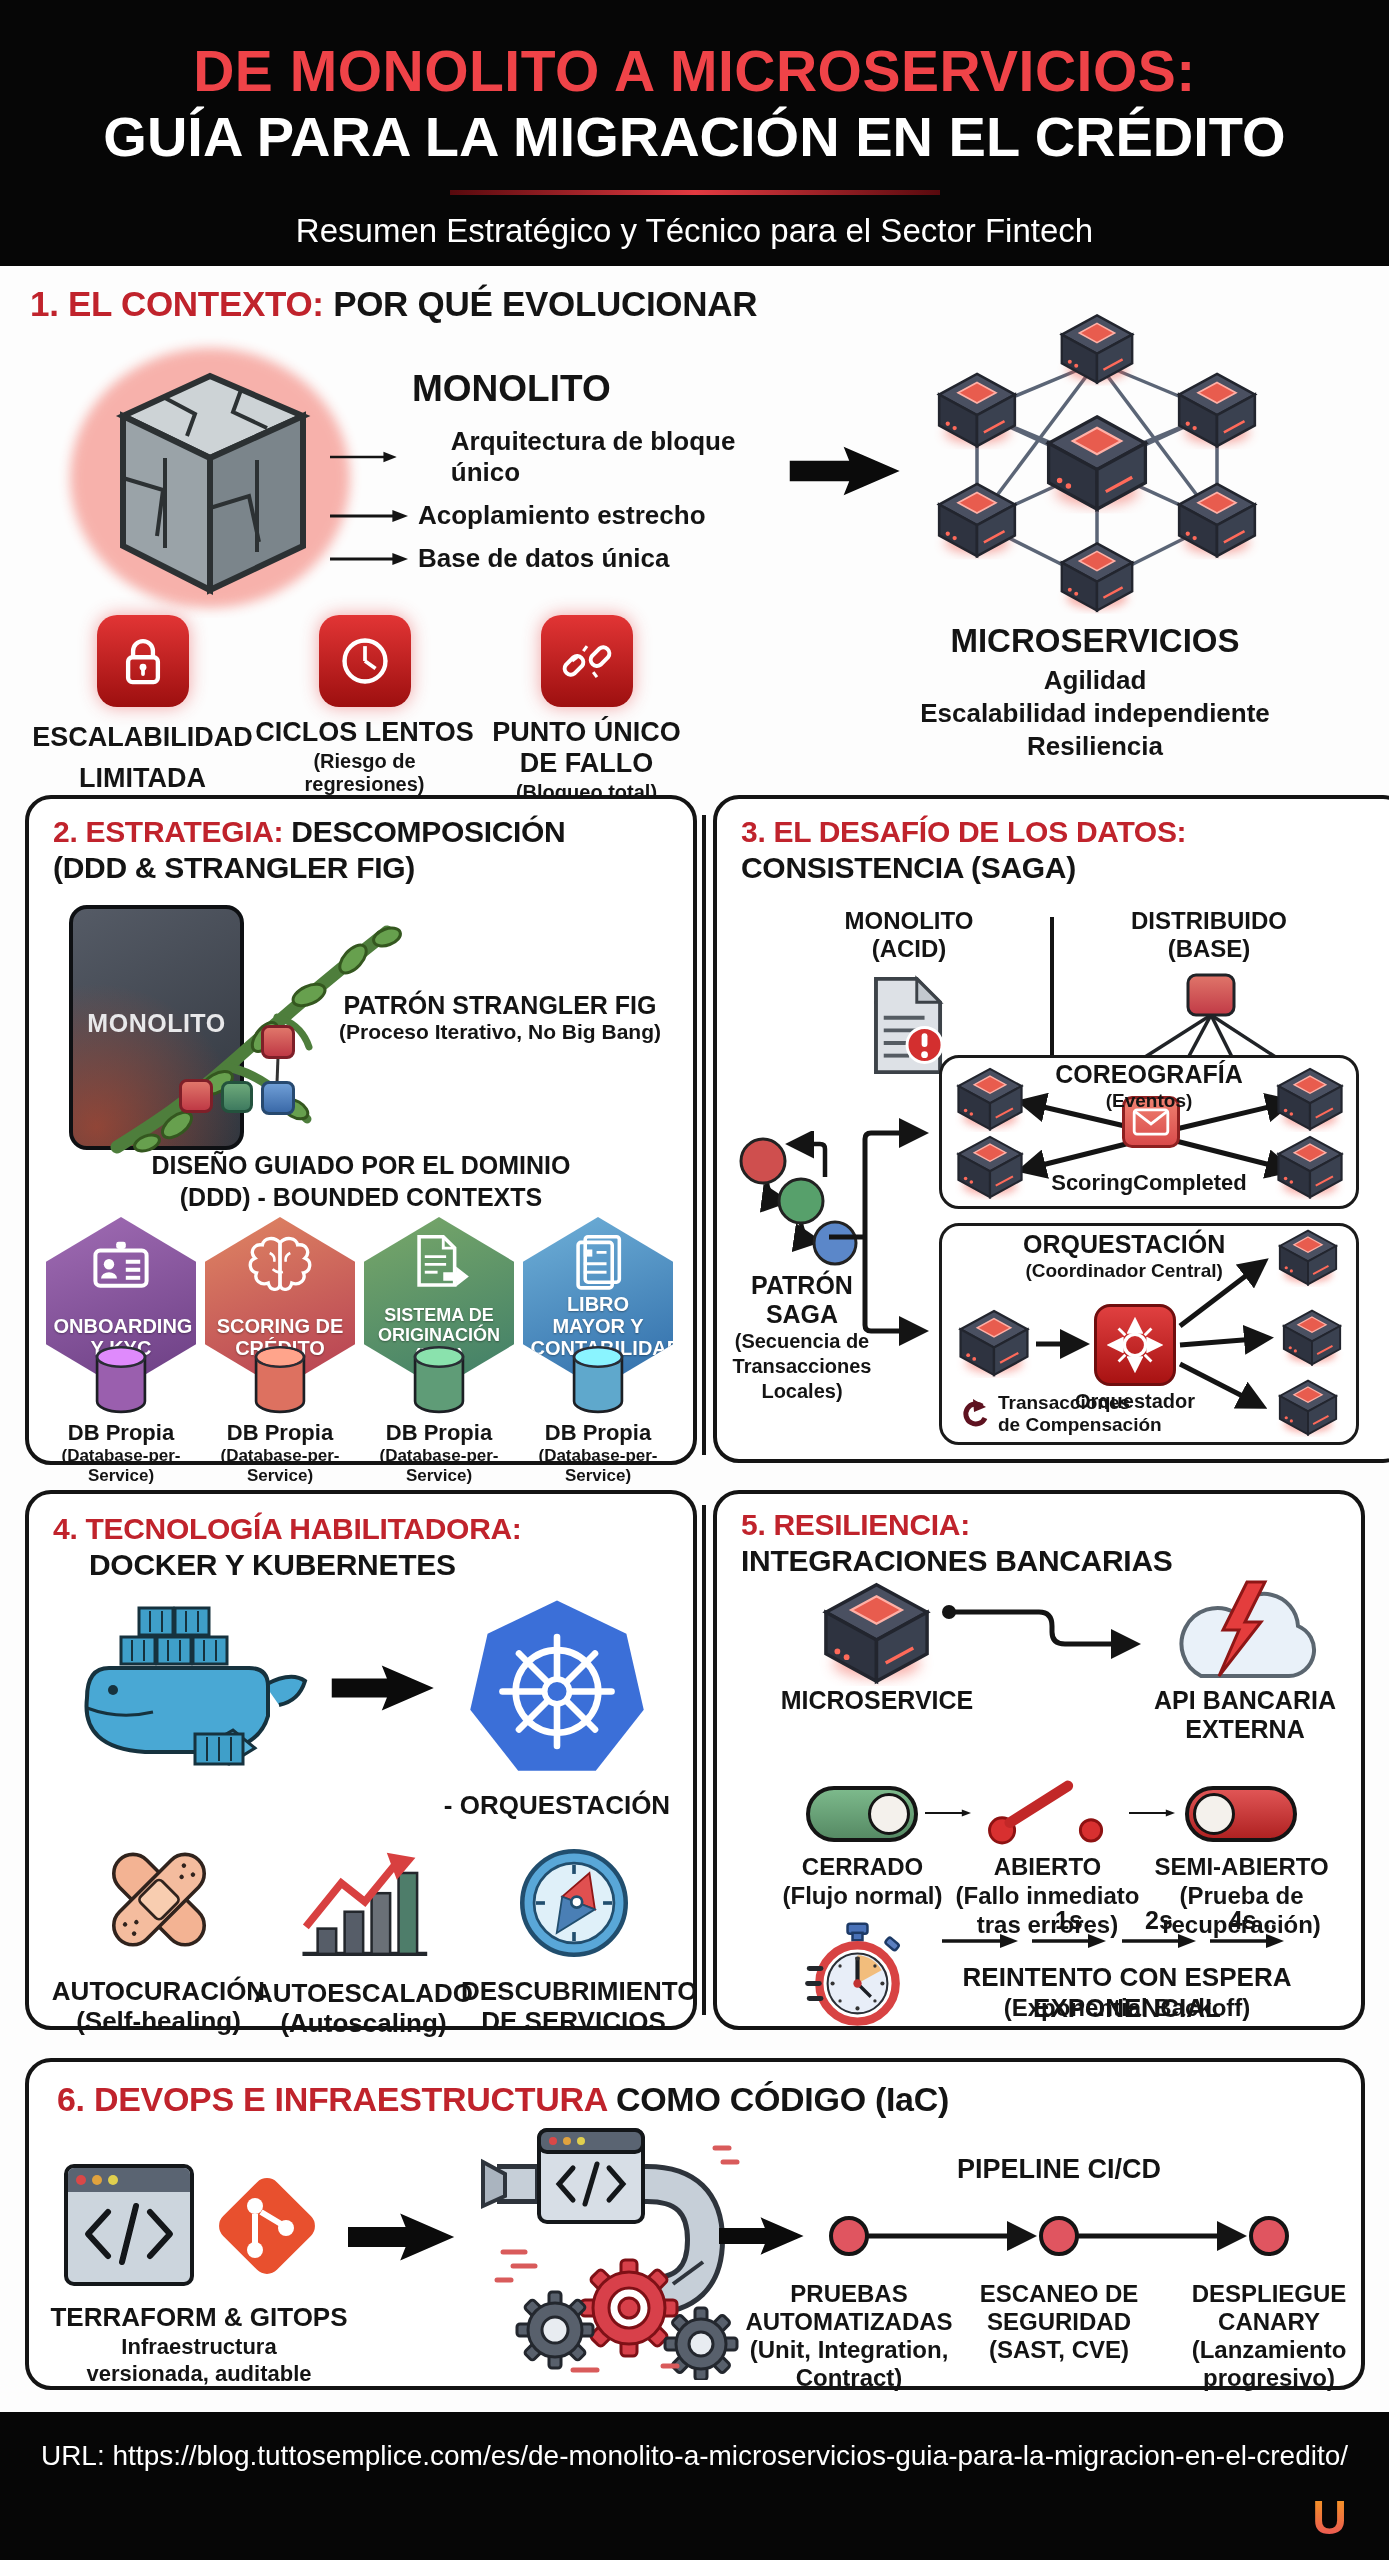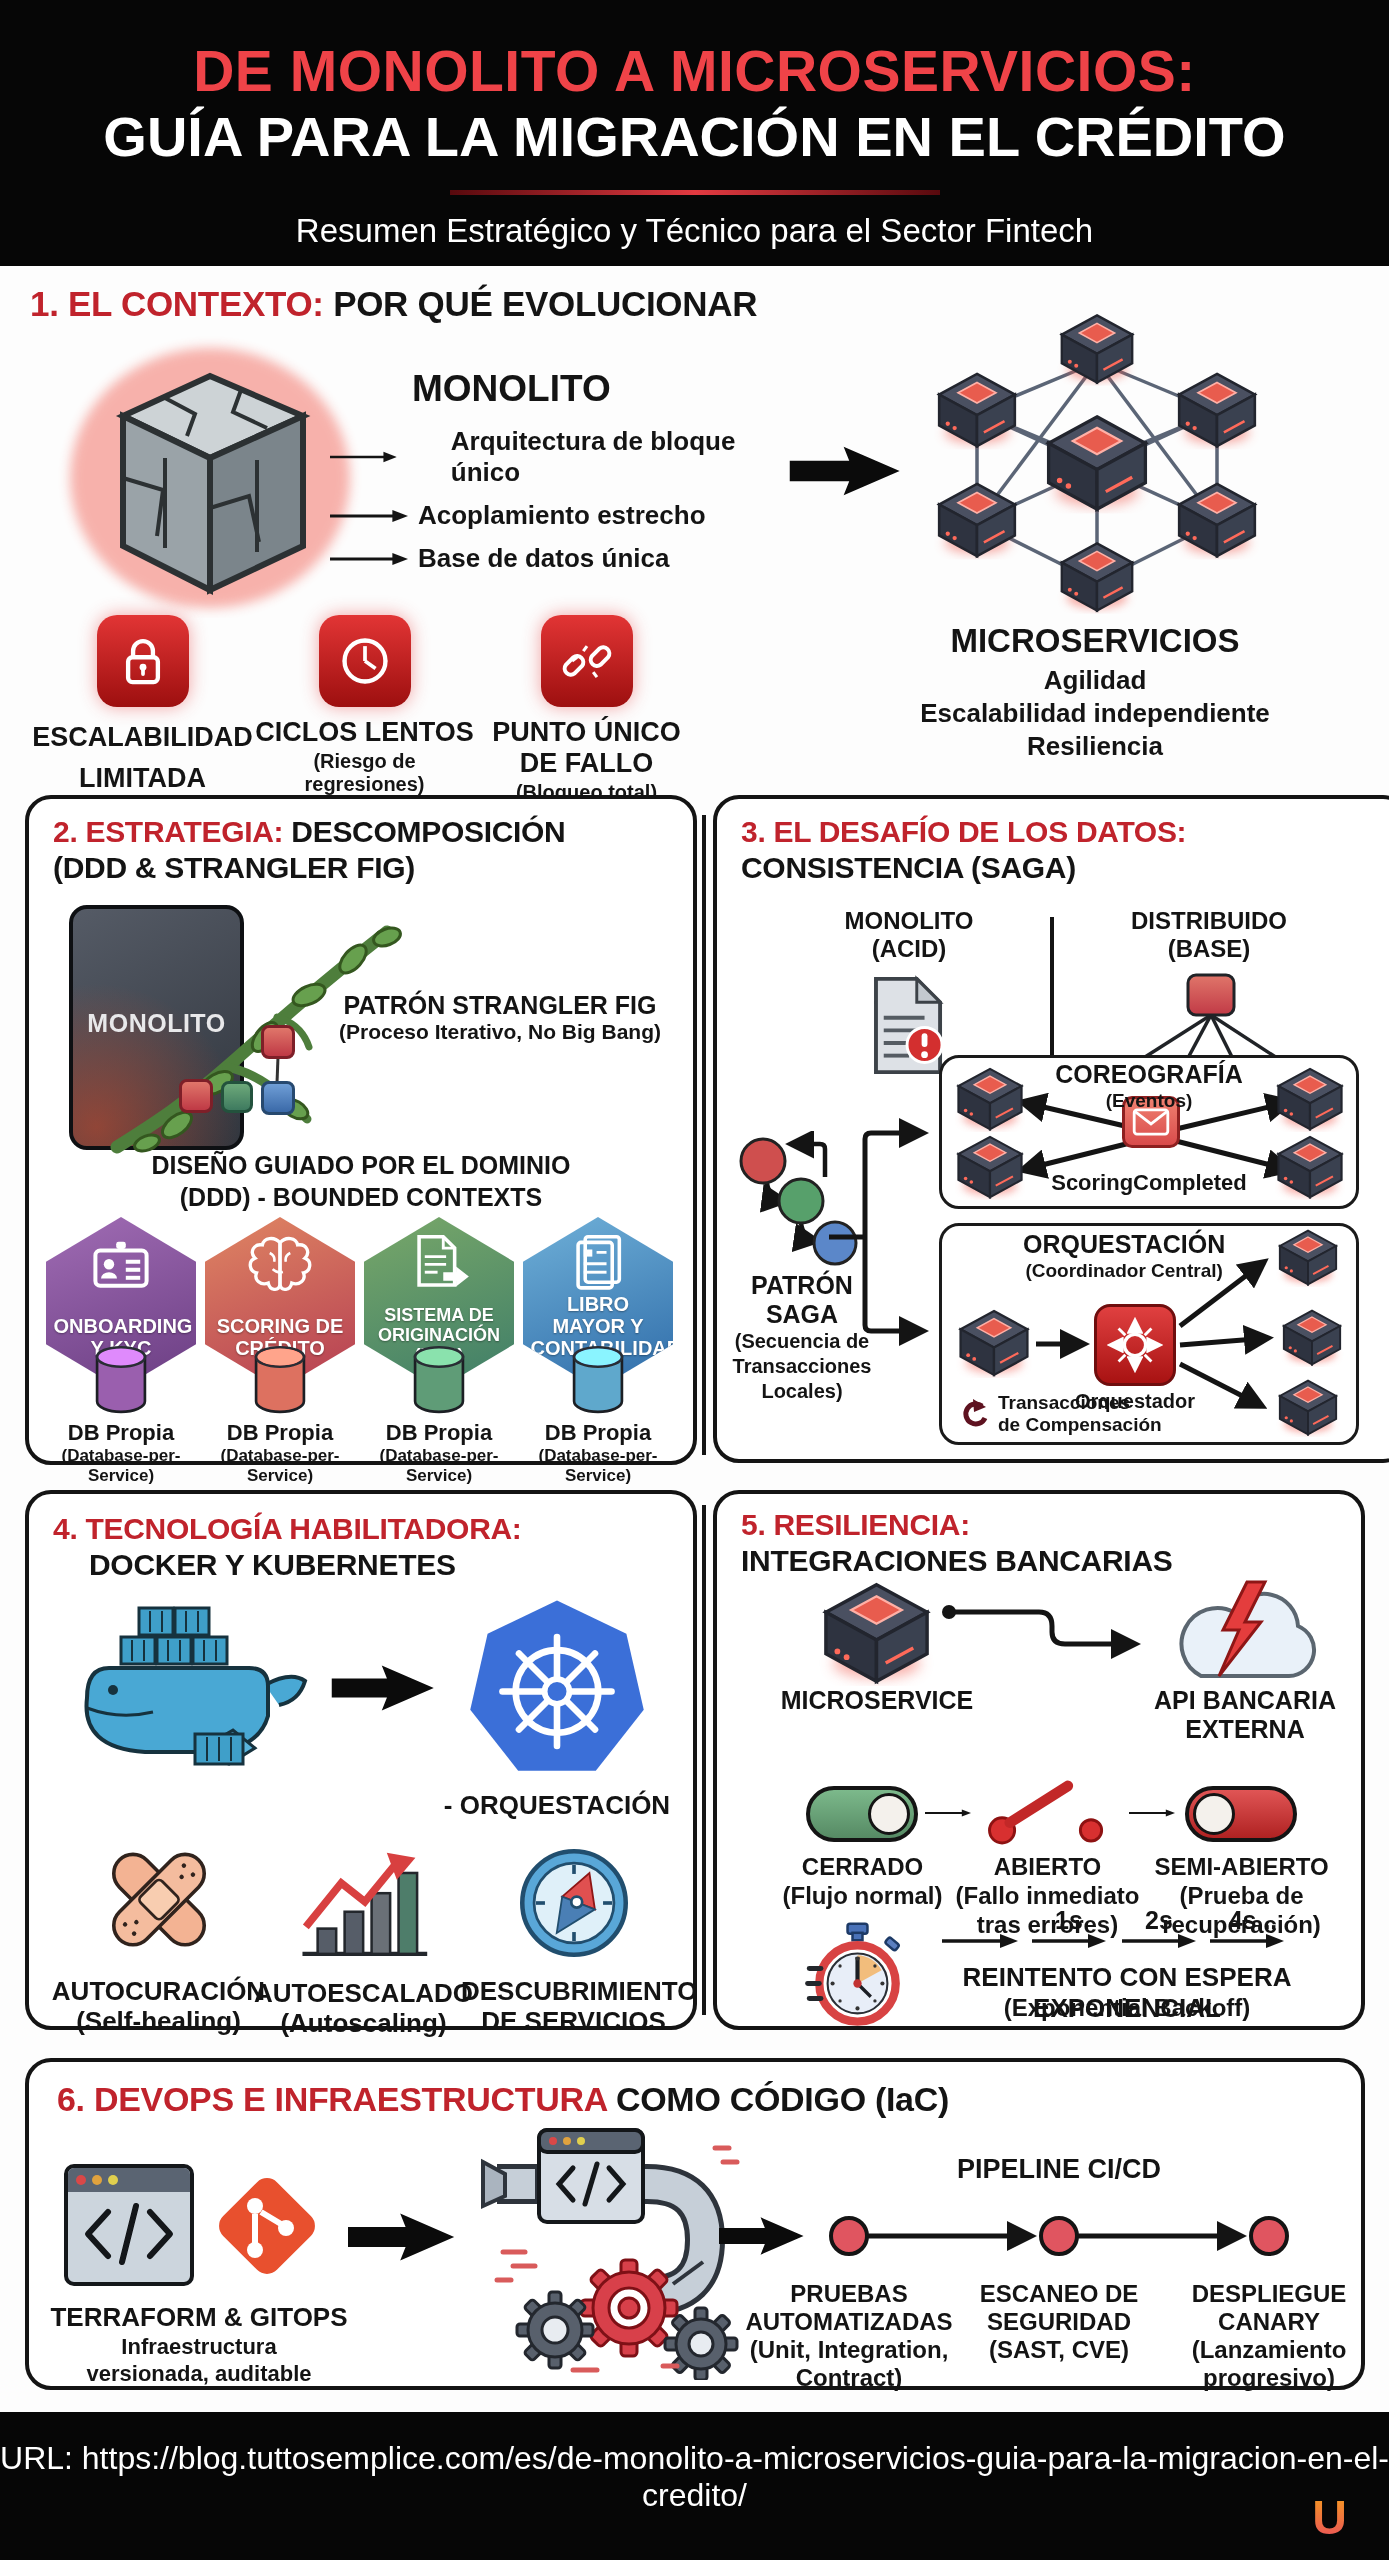--- a/index.html
+++ b/index.html
@@ -850,17 +850,17 @@
       <circle cx="40" cy="28" r="18" fill="#e05560" stroke="#141414" stroke-width="4"></circle>
       <circle cx="250" cy="28" r="18" fill="#e05560" stroke="#141414" stroke-width="4"></circle>
       <circle cx="460" cy="28" r="18" fill="#e05560" stroke="#141414" stroke-width="4"></circle>
     </svg>
     <div class="stage" style="left:710px;top:218px;">PRUEBAS AUTOMATIZADAS (Unit, Integration, Contract)</div>
     <div class="stage" style="left:920px;top:218px;">ESCANEO DE SEGURIDAD (SAST, CVE)</div>
     <div class="stage" style="left:1130px;top:218px;">DESPLIEGUE CANARY (Lanzamiento progresivo)</div>
   </div>
 
   <div class="abs" style="left:0;top:2412px;width:1389px;height:148px;background:#060606;">
-    <div class="abs ctr" style="left:0;top:28px;width:100%;color:#ffffff;font-size:32px;">URL: https://blog.tuttosemplice.com/es/de-monolito-a-microservicios-guia-para-la-migracion-en-el-credito/</div>
+    <div class="abs ctr" style="left:0;top:28px;width:100%;color:#ffffff;font-size:28px;">URL: https://blog.tuttosemplice.com/es/de-monolito-a-microservicios-guia-para-la-migracion-en-el-credito/</div>
     <div class="abs ulogo" style="right:42px;top:78px;">U</div>
   </div>
 
 </div>
 
 </body></html>

